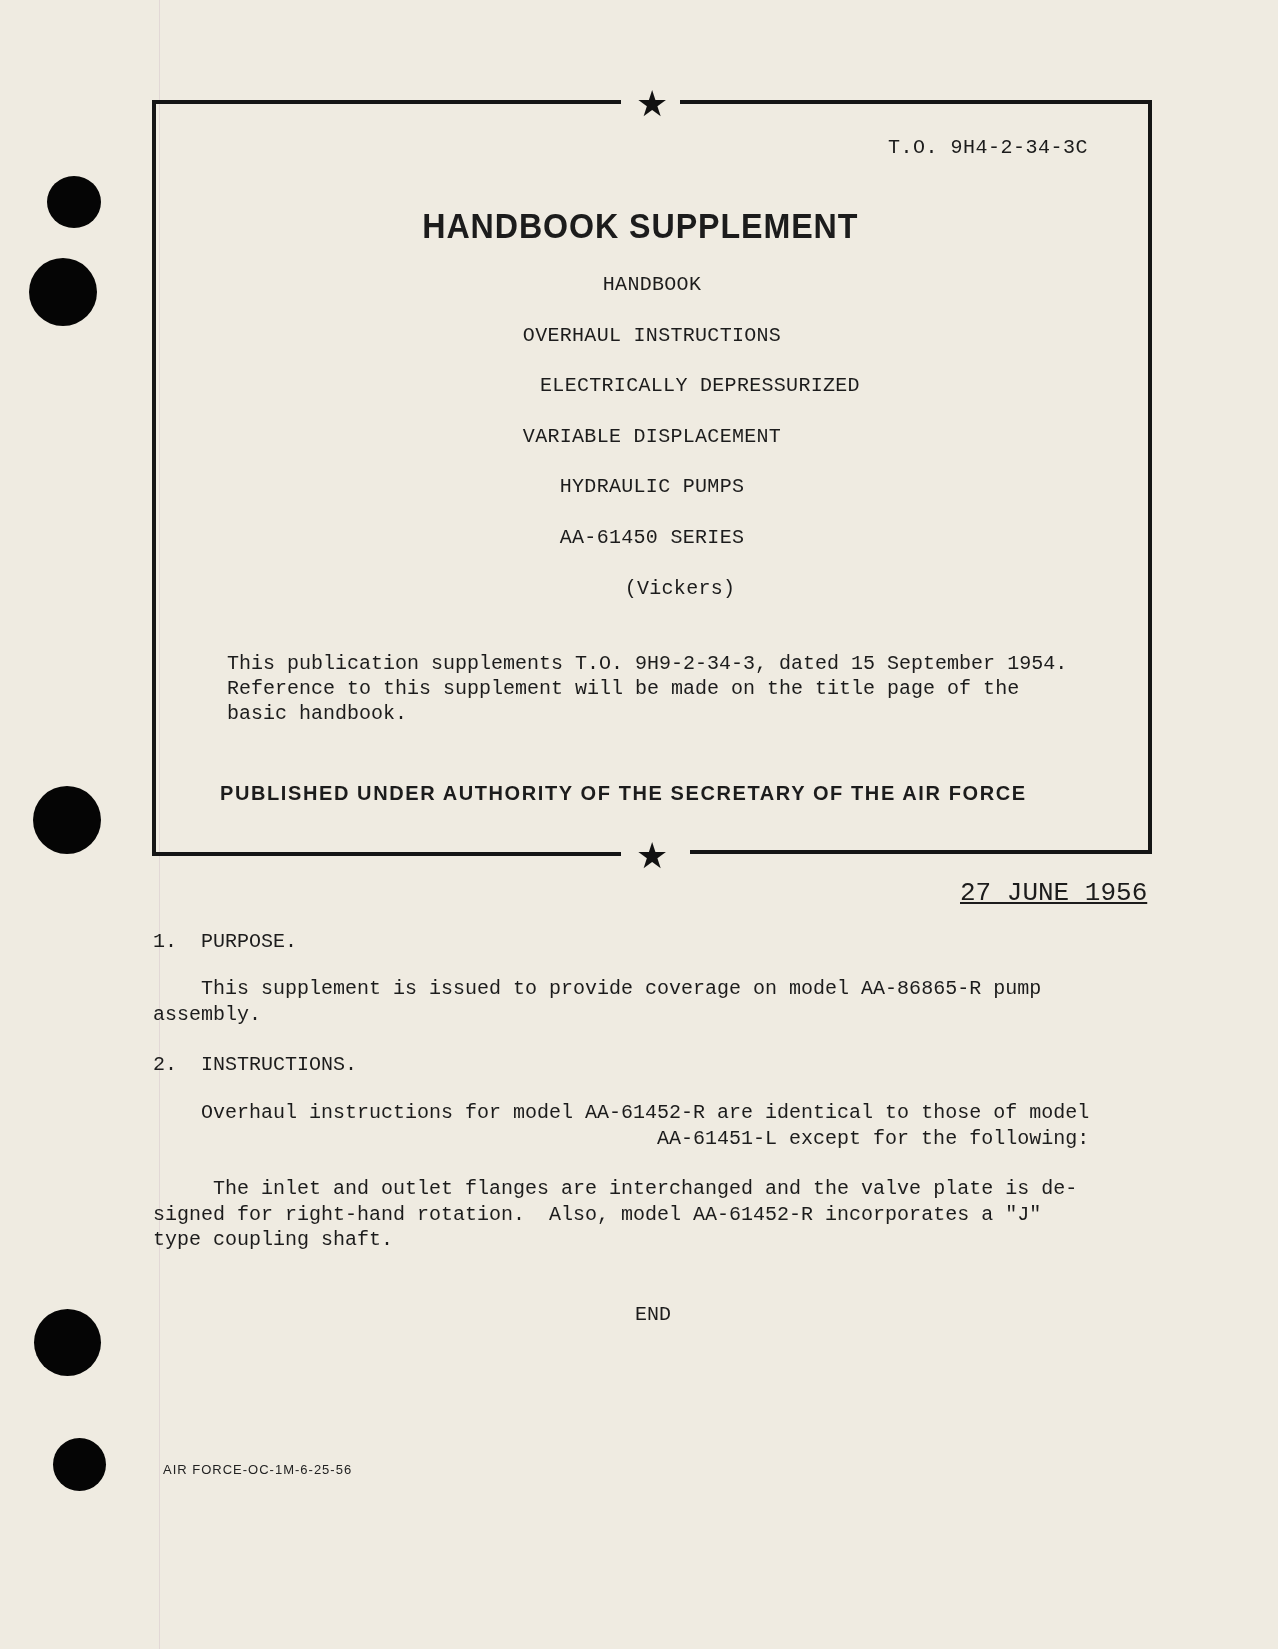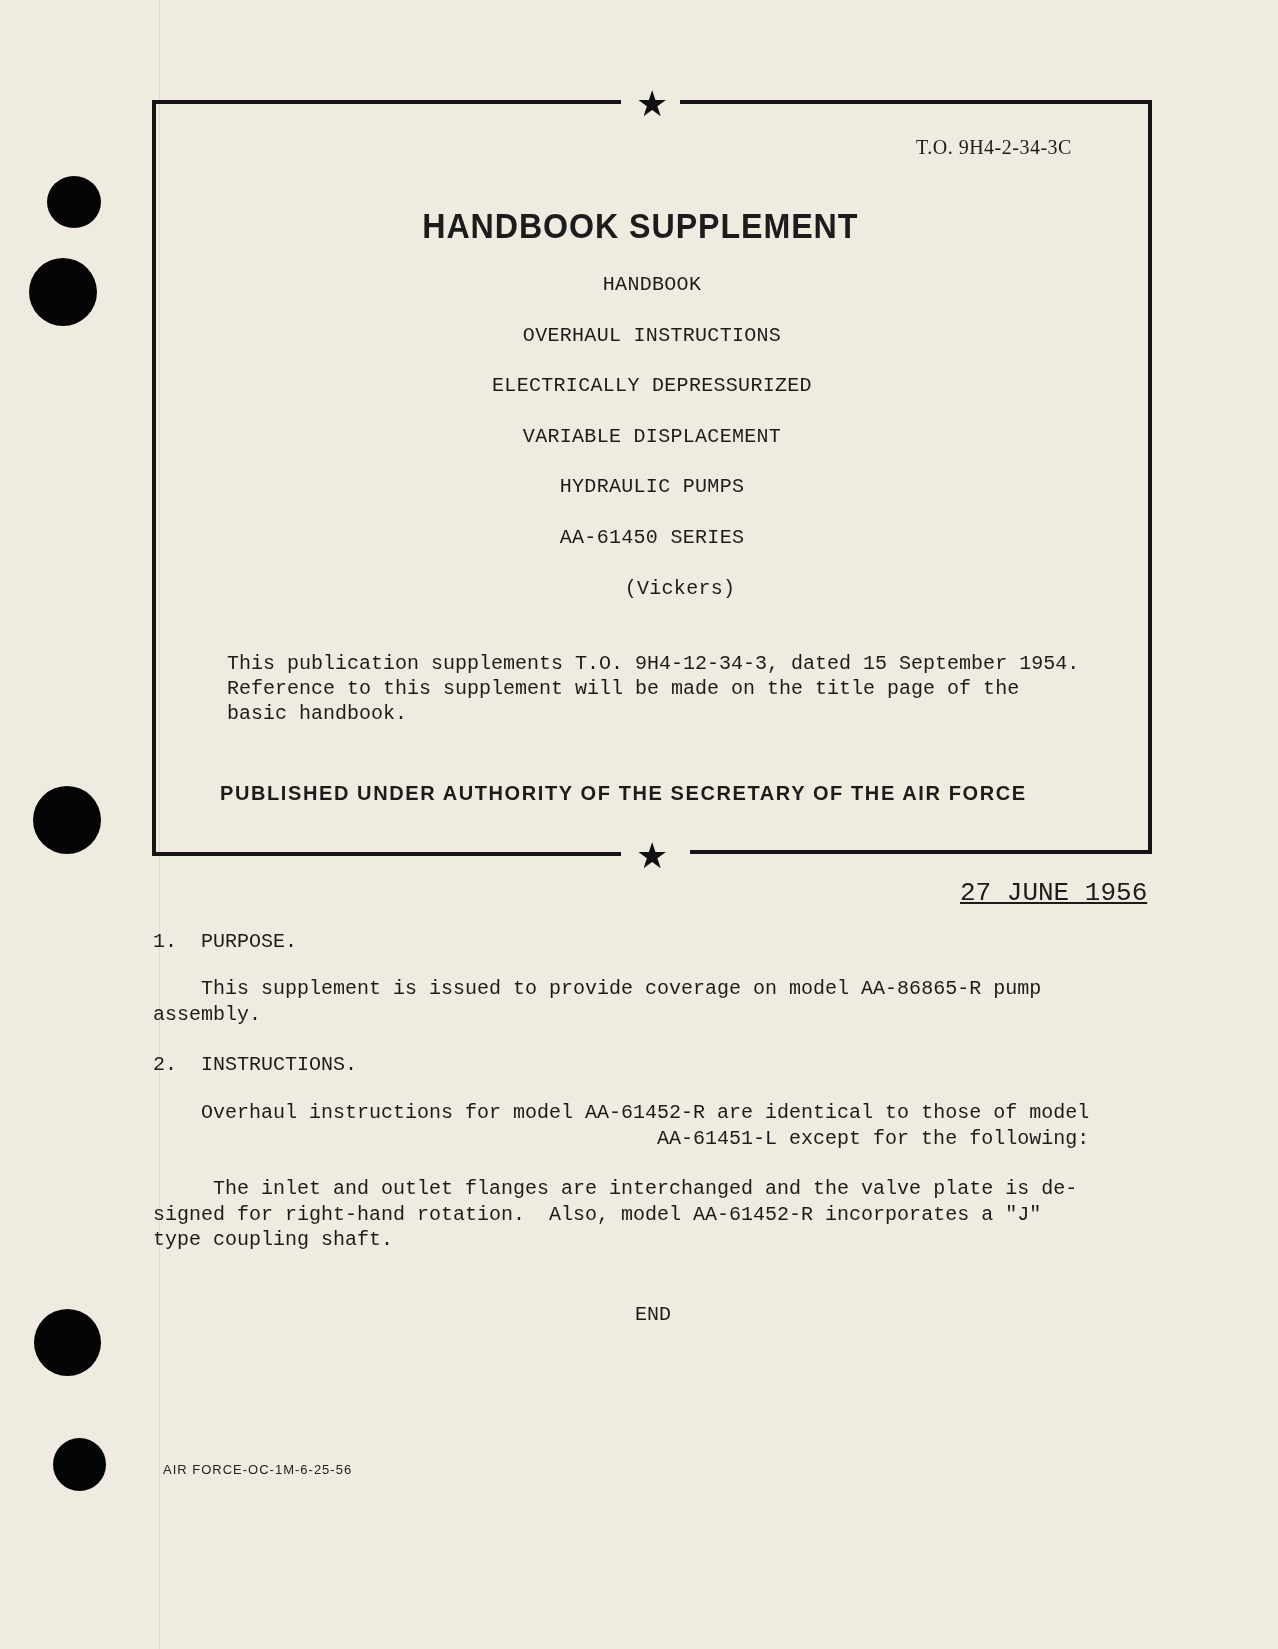--- a/index.html
+++ b/index.html
@@ -6,21 +6,21 @@
     body {
       width: 1278px; height: 1649px; position: relative; overflow: hidden;
       background: #efebe1;
       font-family: "Liberation Mono", "DejaVu Sans Mono", monospace;
       color: #1c1c1c;
     }
     .abs { position: absolute; }
     .hole { position: absolute; background: #050505; border-radius: 50%; }
     .box-line { position: absolute; background: #151515; }
     .star { position: absolute; font-family: "DejaVu Sans", sans-serif; font-size: 36px; line-height: 36px; color: #111; }
-    .to-number { left: 916px; top: 136px; font-size: 20px; letter-spacing: 0.5px; font-family: Liberation Serif, serif; }
+    .to-number { left: 888px; top: 136px; font-size: 20px; letter-spacing: 0.5px; }
     .main-title { left: 0; width: 1278px; text-align: center; top: 206px; font-family: "Liberation Sans", sans-serif; font-weight: bold; font-size: 35px; letter-spacing: 1px; transform: scaleX(0.92); transform-origin: 655px 0; }
     .centered { left: 152px; width: 1000px; text-align: center; font-size: 20px; letter-spacing: 0.3px; }
     .supp-para { left: 227px; top: 651px; width: 900px; font-size: 20px; line-height: 25px; white-space: pre; }
     .authority { left: 220px; top: 782px; width: 860px; font-family: "Liberation Sans", sans-serif; font-weight: bold; font-size: 20px; letter-spacing: 1.6px; white-space: nowrap; }
     .date { left: 960px; top: 878px; font-size: 26px; text-decoration: underline; }
     .body-text { left: 153px; font-size: 20px; line-height: 25.5px; white-space: pre; }
     .end { left: 622px; top: 1303px; font-size: 20px; margin-left: 13px; }
     .footer { left: 163px; top: 1462px; font-family: "Liberation Sans", sans-serif; font-size: 13px; letter-spacing: 1px; color: #222; }
     .margin-rule { position: absolute; left: 159px; top: 0; width: 1px; height: 1649px; background: #e2d8d6; }
   </style>
@@ -43,27 +43,27 @@
   <div class="box-line" style="left:152px;top:852px;width:469px;height:4px;"></div>
   <div class="box-line" style="left:690px;top:850px;width:462px;height:4px;"></div>
   <div class="star" style="left:636px;top:86px;">★</div>
   <div class="star" style="left:636px;top:838px;">★</div>
 
   <div class="abs to-number">T.O. 9H4-2-34-3C</div>
   <div class="abs main-title">HANDBOOK SUPPLEMENT</div>
 
   <div class="abs centered" style="top:273px;">HANDBOOK</div>
   <div class="abs centered" style="top:324px;">OVERHAUL INSTRUCTIONS</div>
-  <div class="abs centered" style="top:374px;">ELECTRICALLY DEPRESSURIZED</div>
+  <div class="abs centered" style="top:374px;margin-left:48px;">ELECTRICALLY DEPRESSURIZED</div>
   <div class="abs centered" style="top:425px;">VARIABLE DISPLACEMENT</div>
   <div class="abs centered" style="top:475px;">HYDRAULIC PUMPS</div>
   <div class="abs centered" style="top:526px;">AA-61450 SERIES</div>
   <div class="abs centered" style="top:577px;padding-left:28px;">(Vickers)</div>
 
-  <div class="abs supp-para">This publication supplements T.O. 9H4-12-34-3, dated 15 September 1954.
+  <div class="abs supp-para">This publication supplements T.O. 9H9-2-34-3, dated 15 September 1954.
 Reference to this supplement will be made on the title page of the
 basic handbook.</div>
   <div class="abs authority">PUBLISHED UNDER AUTHORITY OF THE SECRETARY OF THE AIR FORCE</div>
 </div>
 
 <div class="abs date">27 JUNE 1956</div>
 
 <div class="abs body-text" style="top:929px;">1.  PURPOSE.</div>
 <div class="abs body-text" style="top:976px;">    This supplement is issued to provide coverage on model AA-86865-R pump
 assembly.</div>

